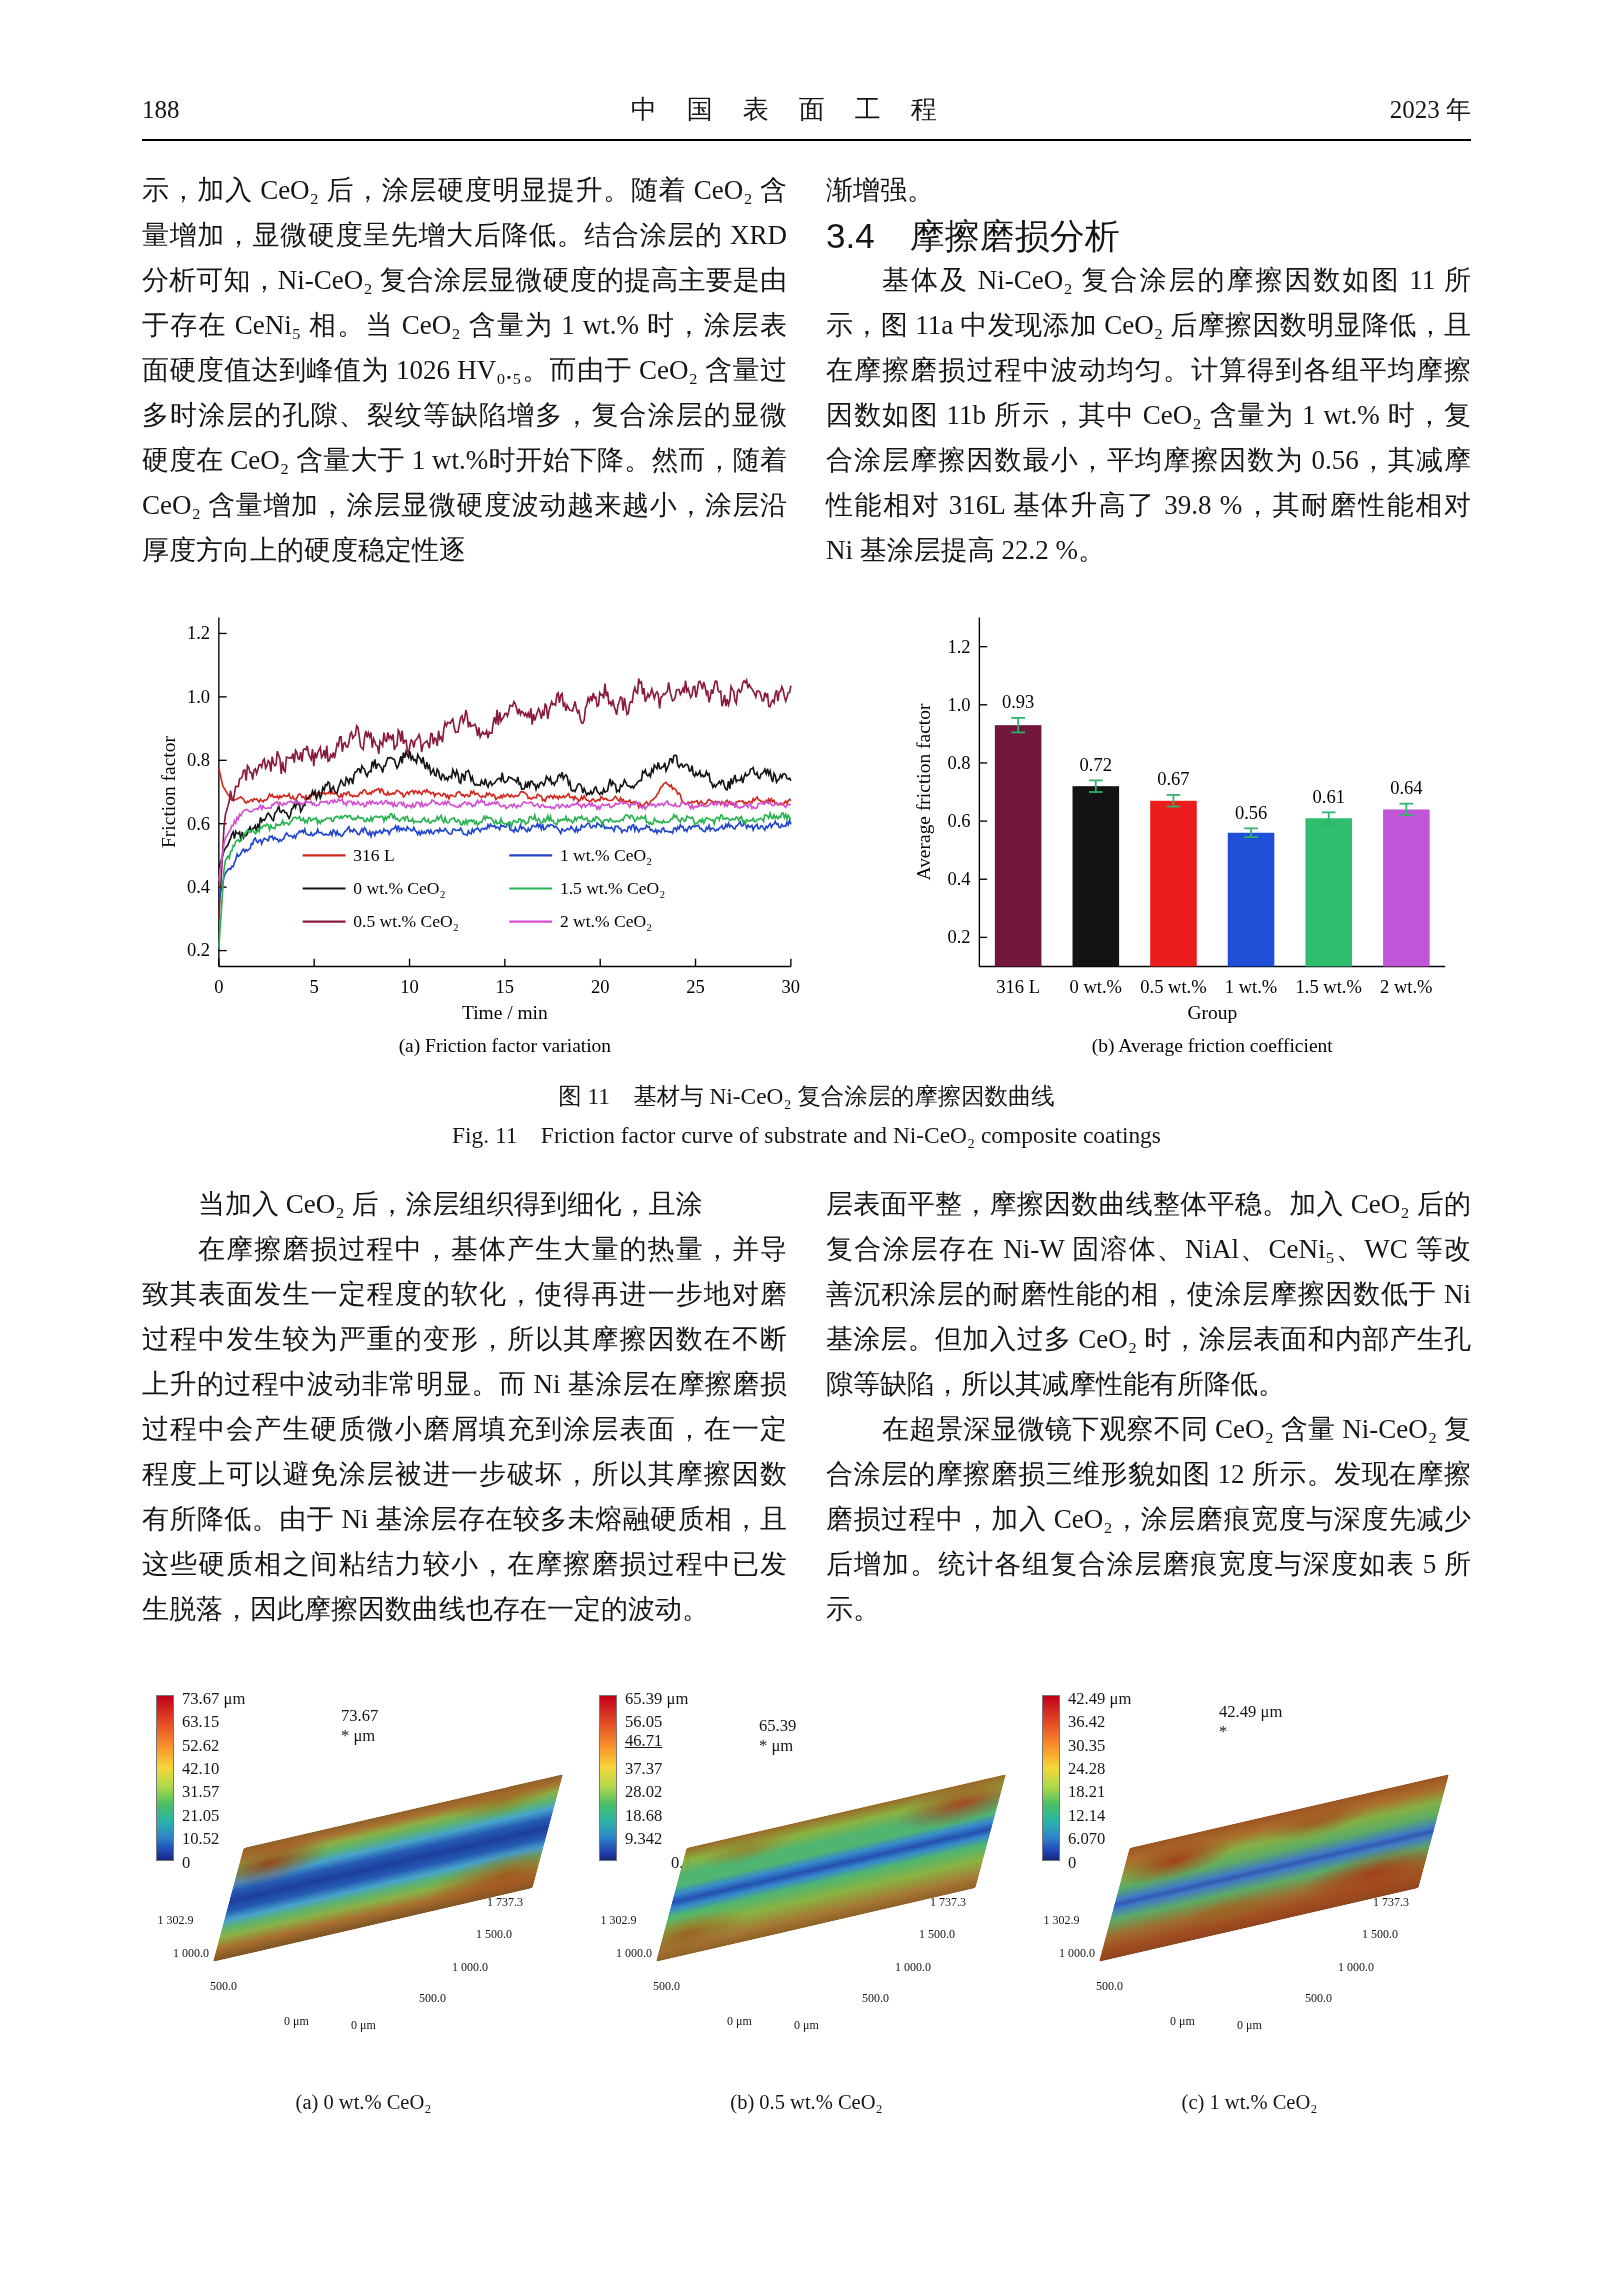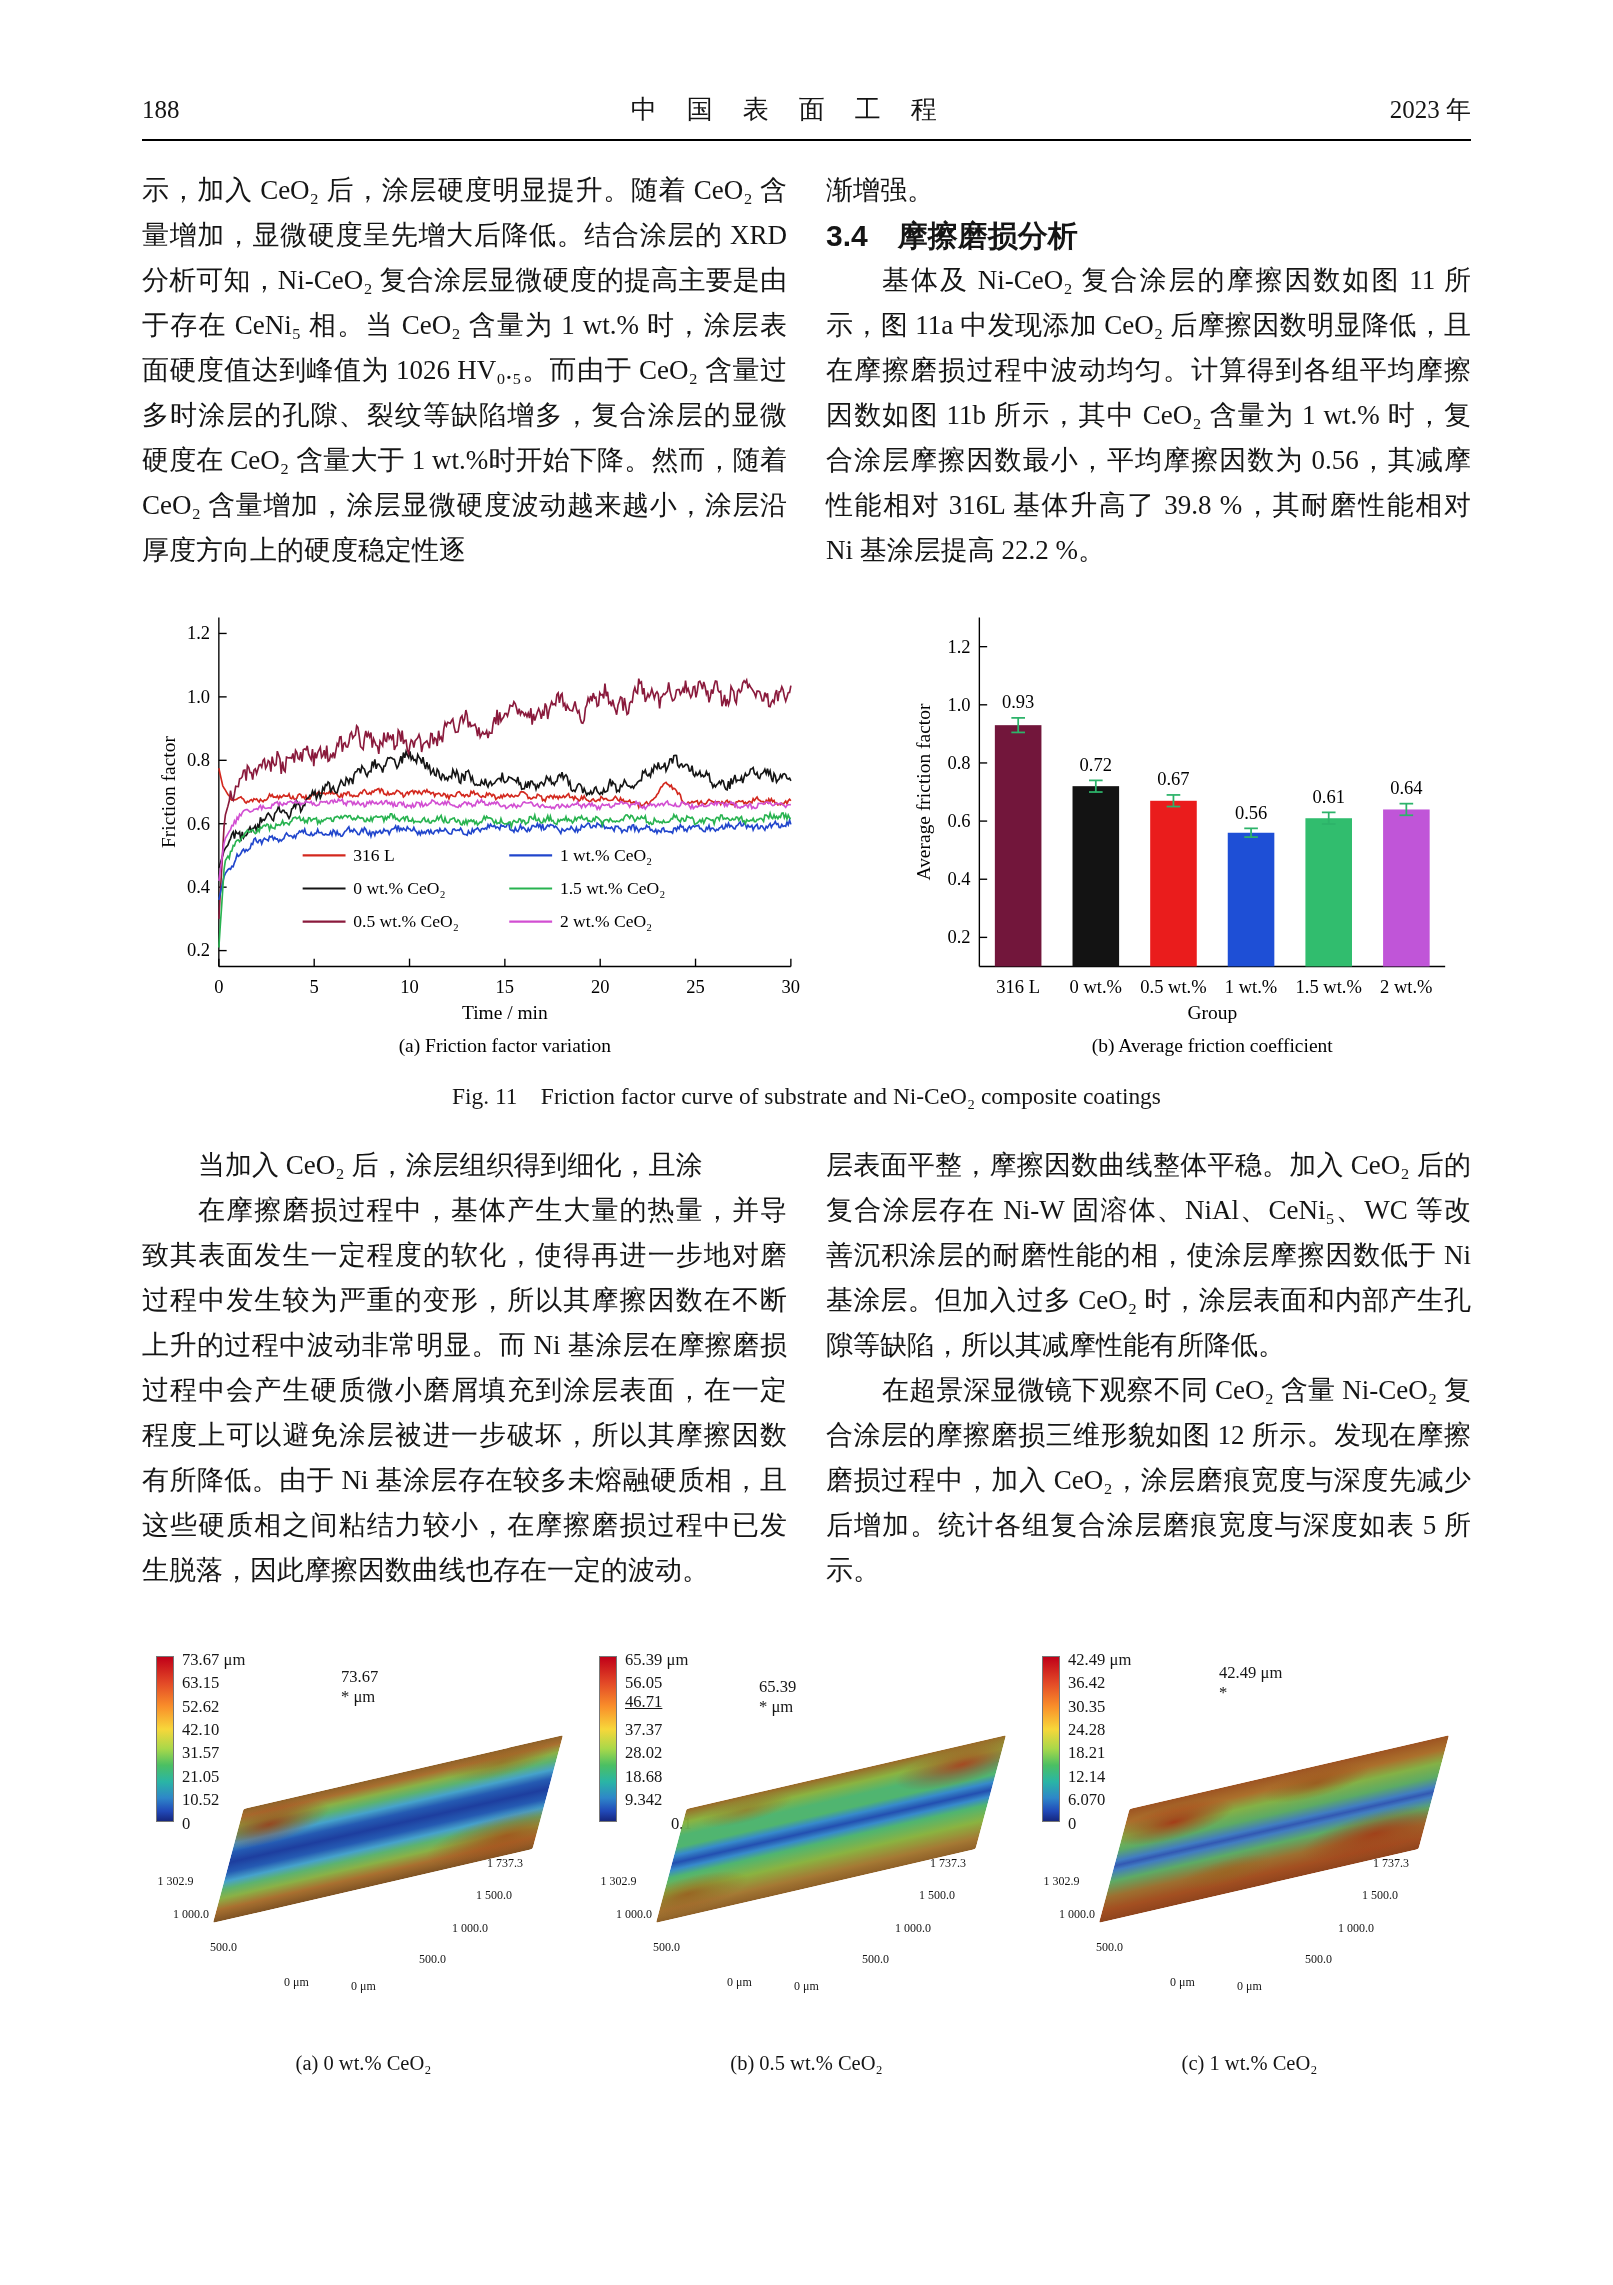--- a/index.html
+++ b/index.html
@@ -8,21 +8,21 @@
   .page{position:absolute;inset:0;padding:0 142px}
   
   .hdr{display:flex;justify-content:space-between;align-items:baseline;padding-top:92px;font-size:25px}
   .hdr .journal{letter-spacing:2px;font-size:26px}
   .hdr-rule{height:2px;background:#000;margin-top:11.7px}
   
   .two-col{display:flex;justify-content:space-between;margin-top:27px}
   .col{width:645px;font-size:27px;line-height:45px;text-align:justify}
   .col p{text-align:justify}
   .indent{text-indent:56px}
-  .sec-head{font-family:"Liberation Sans","DejaVu Sans",sans-serif;font-weight:bold;font-size:30px;line-height:45px}
+  .sec-head{font-family:"Liberation Sans","DejaVu Sans",sans-serif;font-weight:normal;font-size:35px;line-height:45px}
   
   .fig11{margin-top:29px}
   .charts{display:flex;justify-content:space-between;align-items:flex-start;padding:0 13.7px}
   .figcap{text-align:center;font-size:23.4px;line-height:39px;margin-top:13.7px}
   .figcap .en{font-size:23.4px}
   
   .fig12{margin-top:45px;display:flex;justify-content:space-between}
   .f12-panel{position:relative;width:443px;height:441px;font-size:16.6px}
   .cbar{position:absolute;left:13.7px;top:17.6px;width:18.5px;height:166px;border:1px solid #777;
     background:linear-gradient(to bottom,#c00018,#e34a27 16%,#f98e2a 30%,#f7d73a 44%,#a8d84a 56%,#4bbf63 66%,#2ab5a5 76%,#2e86c9 86%,#2149b8 94%,#16277e)}
@@ -197,20 +197,21 @@
               <line x1="501.1666666666667" y1="218.8666666666667" x2="515.1666666666667" y2="218.8666666666667"></line>
             </g>
             <text x="508.1666666666667" y="196.9" text-anchor="middle" font-size="19" font-family="Liberation Serif, DejaVu Serif, serif">0.64</text>
             <text x="508.1666666666667" y="401" text-anchor="middle" font-size="19" font-family="Liberation Serif, DejaVu Serif, serif">2 wt.%</text>
             <text x="309" y="428" text-anchor="middle" font-size="20" font-family="Liberation Serif, DejaVu Serif, serif">Group</text>
             <text transform="translate(19,195) rotate(-90)" text-anchor="middle" font-size="20" font-family="Liberation Serif, DejaVu Serif, serif">Average friction factor</text>
             <text x="309" y="462" text-anchor="middle" font-size="20" font-family="Liberation Serif, DejaVu Serif, serif">(b) Average friction coefficient</text>
           </svg></div>
     </div>
     <div class="figcap">
+      <div>图 11　基材与 Ni-CeO₂ 复合涂层的摩擦因数曲线</div>
       <div class="en">Fig. 11　Friction factor curve of substrate and Ni-CeO₂ composite coatings</div>
     </div>
   </div>
 
   <div class="two-col">
     <div class="col">
       <p class="indent">当加入 CeO₂ 后，涂层组织得到细化，且涂</p>
       <p class="indent">在摩擦磨损过程中，基体产生大量的热量，并导致其表面发生一定程度的软化，使得再进一步地对磨过程中发生较为严重的变形，所以其摩擦因数在不断上升的过程中波动非常明显。而 Ni 基涂层在摩擦磨损过程中会产生硬质微小磨屑填充到涂层表面，在一定程度上可以避免涂层被进一步破坏，所以其摩擦因数有所降低。由于 Ni 基涂层存在较多未熔融硬质相，且这些硬质相之间粘结力较小，在摩擦磨损过程中已发生脱落，因此摩擦因数曲线也存在一定的波动。</p>
     </div>
     <div class="col">

